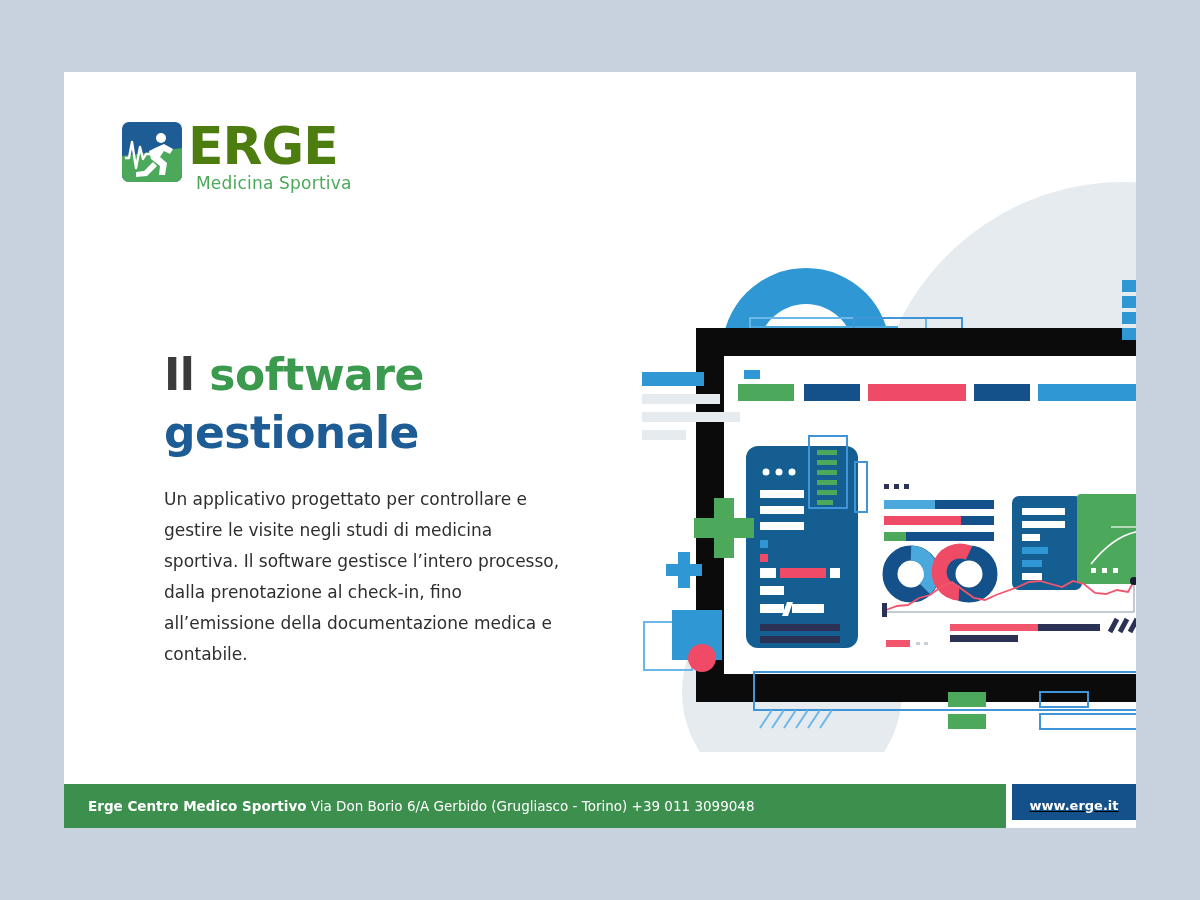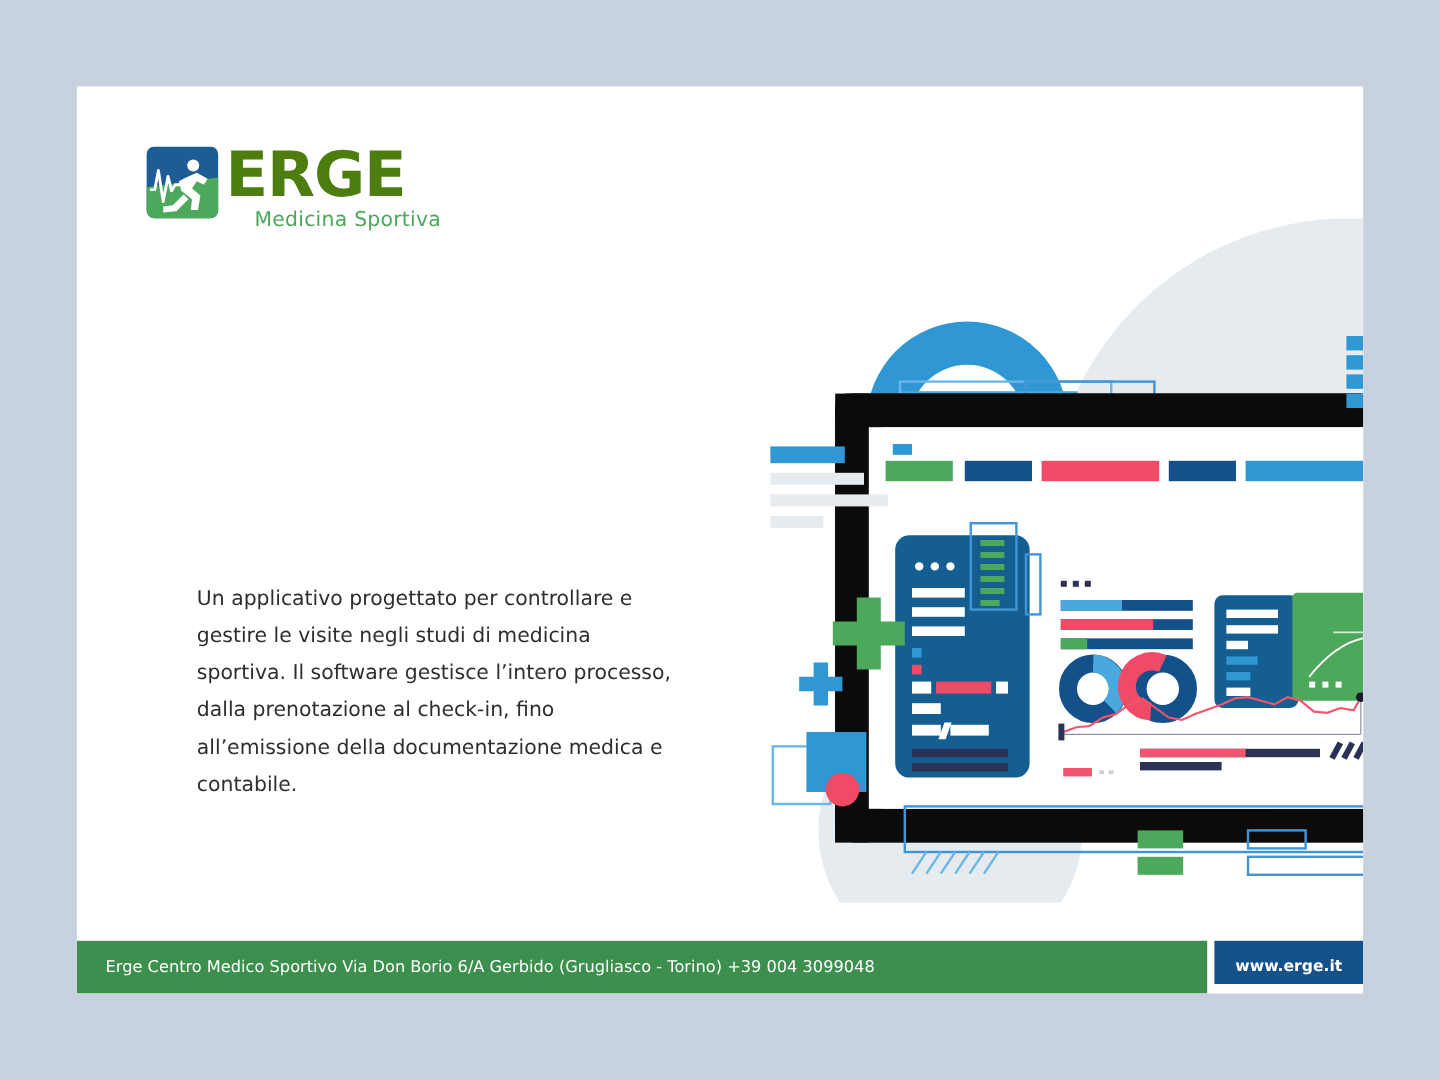--- a/index.html
+++ b/index.html
@@ -22,21 +22,21 @@
   .logo-mark{position:absolute;left:0;top:0;width:60px;height:60px;}
   .logo-text{position:absolute;left:66px;top:-2px;}
   .logo-erge{
     font-family:"DejaVu Sans", sans-serif;
     font-size:52px;font-weight:bold;letter-spacing:-1px;
     color:#4d7c0f;line-height:52px;
   }
   .logo-sub{
     font-family:"DejaVu Sans", sans-serif;
     font-size:17px;color:#4ca85a;line-height:20px;
-    margin-top:1px;margin-left:24px;letter-spacing:.2px;
+    margin-top:1px;margin-left:8px;letter-spacing:.2px;
   }
 
   
   .headline{
     position:absolute;left:100px;top:274px;width:420px;
     font-family:"DejaVu Sans", sans-serif;
     font-size:44px;font-weight:bold;line-height:58px;
     letter-spacing:-.5px;
   }
   .h-il{color:#3b3b3b;}
@@ -55,24 +55,25 @@
   }
   .footer-green{
     position:absolute;left:0;top:0;width:942px;height:44px;
     background:#3d8f4e;
   }
   .footer-green .ftxt{
     position:absolute;left:24px;top:0;height:44px;line-height:44px;
     font-family:"DejaVu Sans", sans-serif;
     font-size:13.5px;color:#ffffff;white-space:nowrap;
   }
-  .footer-green .fbold{font-weight:normal;}
+  .footer-green .fbold{font-weight:bold;}
   .footer-blue{
     position:absolute;right:0;top:0;width:124px;height:36px;
     background:#145089;
+    text-decoration:underline;
   }
   .footer-blue span{
     display:block;height:44px;line-height:44px;text-align:center;
     font-family:"DejaVu Sans", sans-serif;
     font-size:13px;font-weight:bold;color:#ffffff;
   }
 
   
   .illu{position:absolute;left:500px;top:60px;width:572px;height:620px;}
   .illu svg{display:block;}
@@ -258,25 +259,29 @@
         <path d="M 33 26 l 9 -4 l 9 5 l -3 5 l -6 -3 l -4 6 l 7 6 l -2 12 l -6 0 l 1 -9 l -9 -7 l -2 -8 z" fill="#ffffff"></path>
         <path d="M 31 40 l -9 9 l -8 1 l 0 5 l 11 -1 l 10 -10 z" fill="#ffffff"></path>
       </svg>
     </div>
     <div class="logo-text">
       <div class="logo-erge">ERGE</div>
       <div class="logo-sub">Medicina Sportiva</div>
     </div>
   </div>
 
+  <div class="headline">
+    <span class="h-il">Il </span><span class="h-software">software</span><br>
+    <span class="h-gest">gestionale</span>
+  </div>
 
   <div class="body-copy">Un applicativo progettato per controllare e gestire le visite negli studi di medicina sportiva. Il software gestisce l’intero processo, dalla prenotazione al check-in, fino all’emissione della documentazione medica e contabile.</div>
 
   <div class="footer">
     <div class="footer-green">
-      <div class="ftxt"><span class="fbold">Erge Centro Medico Sportivo</span><span> Via Don Borio 6/A Gerbido (Grugliasco - Torino) +39 004 3099048</span></div>
+      <div class="ftxt"><span class="fbold">Erge Centro Medico Sportivo</span><span> Via Don Borio 6/A Gerbido (Grugliasco - Torino) +39 011 3099048</span></div>
     </div>
     <div class="footer-blue">
       <span>www.erge.it</span>
     </div>
   </div>
 
 </div>
 
 </body></html>

